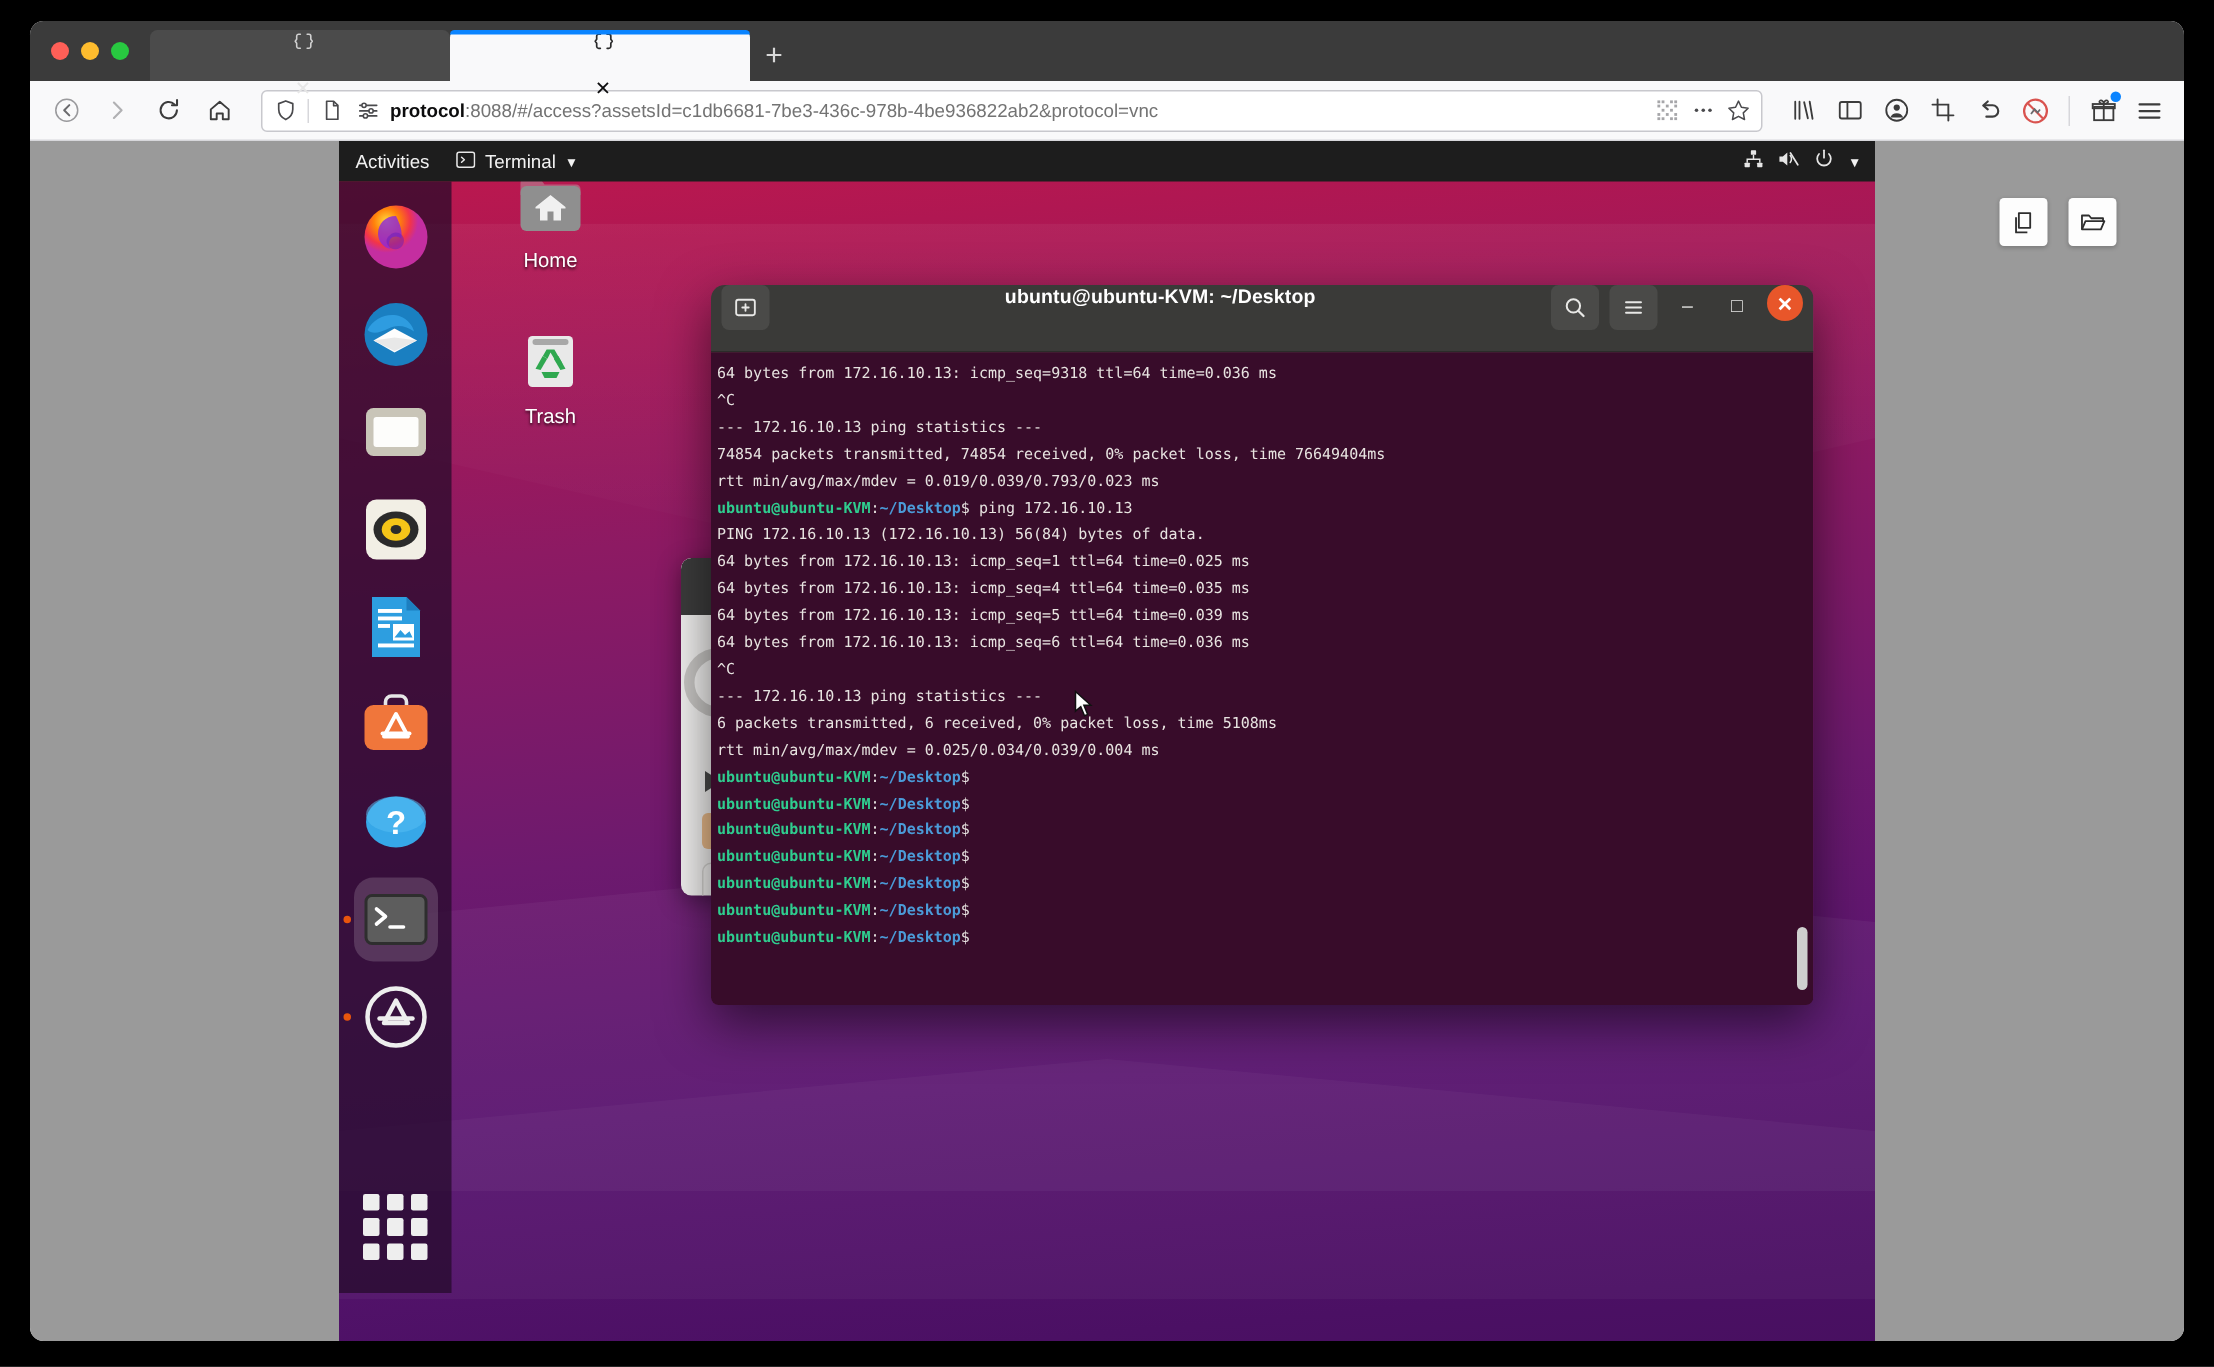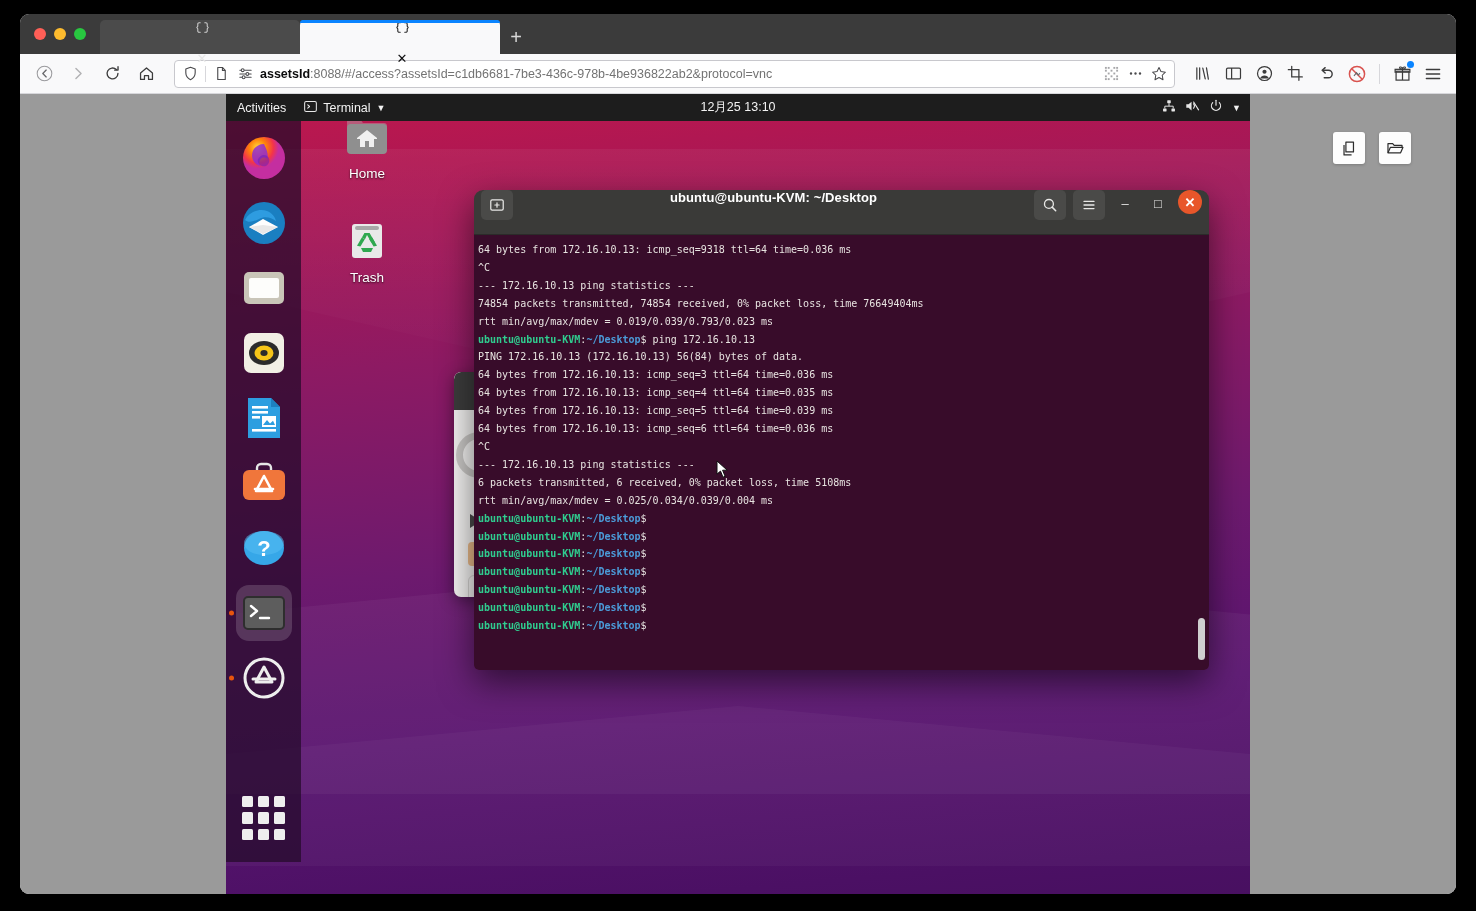--- a/index.html
+++ b/index.html
@@ -244,21 +244,21 @@
       </span>
       <span class="uicon">
         <svg width="15" height="15" viewBox="0 0 16 16">
             <path d="M2 4.5h12M2 8.5h12M2 12h12" stroke="#4a4a4d" stroke-width="1.2" stroke-linecap="round"></path>
             <circle cx="5" cy="4.5" r="1.5" fill="#fff" stroke="#4a4a4d" stroke-width="1.1"></circle>
             <circle cx="10" cy="8.5" r="1.5" fill="#fff" stroke="#4a4a4d" stroke-width="1.1"></circle>
             <circle cx="6" cy="12" r="1.5" fill="#fff" stroke="#4a4a4d" stroke-width="1.1"></circle>
           </svg>
       </span>
       <span id="url-text">
-        <span class="host">assetsId</span><span class="rest">:8088/#/access?assetsId=c1db6681-7be3-436c-978b-4be936822ab2&amp;protocol=vnc</span>
+        <span class="host">protocol</span><span class="rest">:8088/#/access?assetsId=c1db6681-7be3-436c-978b-4be936822ab2&amp;protocol=vnc</span>
       </span>
       <span class="uicon">
         <svg width="15" height="15" viewBox="0 0 16 16" fill="#a6a6a9">
           <rect x="1" y="1" width="2" height="2"></rect>
             <rect x="4" y="1" width="2" height="2"></rect>
             <rect x="10" y="1" width="2" height="2"></rect>
             <rect x="13" y="1" width="2" height="2"></rect>
           <rect x="1" y="4" width="2" height="2"></rect>
             <rect x="7" y="4" width="2" height="2"></rect>
             <rect x="13" y="4" width="2" height="2"></rect>
@@ -370,21 +370,20 @@
         <div id="appmenu">
           <span>
             <svg width="13" height="13" viewBox="0 0 14 14">
                 <rect x="0.7" y="1.6" width="12.6" height="10.8" rx="1.6" fill="none" stroke="#e8e8e8" stroke-width="1.1"></rect>
                 <path d="M4 5.2l2 1.8-2 1.8" fill="none" stroke="#e8e8e8" stroke-width="1.1" stroke-linecap="round" stroke-linejoin="round"></path>
               </svg>
           </span>
           <span>Terminal</span>
           <span style="font-size:9px;">▼</span>
         </div>
-        <div id="clock">12月25 13:10</div>
         <div id="tray">
           <span>
             <svg width="14" height="14" viewBox="0 0 16 16" fill="#e6e6e6">
                 <rect x="6" y="1.4" width="4" height="3.4" rx=".5"></rect>
                 <rect x="1.2" y="10.8" width="4" height="3.4" rx=".5"></rect>
                 <rect x="10.8" y="10.8" width="4" height="3.4" rx=".5"></rect>
                 <path d="M8 4.8v3.4M3.2 10.8V8.2h9.6v2.6" fill="none" stroke="#e6e6e6" stroke-width="1.1"></path>
               </svg>
           </span>
           <span>
@@ -570,21 +569,21 @@
 
         <div id="term-body">
           <div id="term-lines">
               <div class="line c-white">64 bytes from 172.16.10.13: icmp_seq=9318 ttl=64 time=0.036 ms</div>
               <div class="line c-white">^C</div>
               <div class="line c-white">--- 172.16.10.13 ping statistics ---</div>
               <div class="line c-white">74854 packets transmitted, 74854 received, 0% packet loss, time 76649404ms</div>
               <div class="line c-white">rtt min/avg/max/mdev = 0.019/0.039/0.793/0.023 ms</div>
               <div class="line"><span class="c-green">ubuntu@ubuntu-KVM</span><span class="c-white">:</span><span class="c-blue">~/Desktop</span><span class="c-white">$ ping 172.16.10.13</span></div>
               <div class="line c-white">PING 172.16.10.13 (172.16.10.13) 56(84) bytes of data.</div>
-              <div class="line c-white">64 bytes from 172.16.10.13: icmp_seq=3 ttl=64 time=0.036 ms</div>
+              <div class="line c-white">64 bytes from 172.16.10.13: icmp_seq=1 ttl=64 time=0.025 ms</div>
               <div class="line c-white">64 bytes from 172.16.10.13: icmp_seq=4 ttl=64 time=0.035 ms</div>
               <div class="line c-white">64 bytes from 172.16.10.13: icmp_seq=5 ttl=64 time=0.039 ms</div>
               <div class="line c-white">64 bytes from 172.16.10.13: icmp_seq=6 ttl=64 time=0.036 ms</div>
               <div class="line c-white">^C</div>
               <div class="line c-white">--- 172.16.10.13 ping statistics ---</div>
               <div class="line c-white">6 packets transmitted, 6 received, 0% packet loss, time 5108ms</div>
               <div class="line c-white">rtt min/avg/max/mdev = 0.025/0.034/0.039/0.004 ms</div>
               <div class="line"><span class="c-green">ubuntu@ubuntu-KVM</span><span class="c-white">:</span><span class="c-blue">~/Desktop</span><span class="c-white">$</span></div>
               <div class="line"><span class="c-green">ubuntu@ubuntu-KVM</span><span class="c-white">:</span><span class="c-blue">~/Desktop</span><span class="c-white">$</span></div>
               <div class="line"><span class="c-green">ubuntu@ubuntu-KVM</span><span class="c-white">:</span><span class="c-blue">~/Desktop</span><span class="c-white">$</span></div>

